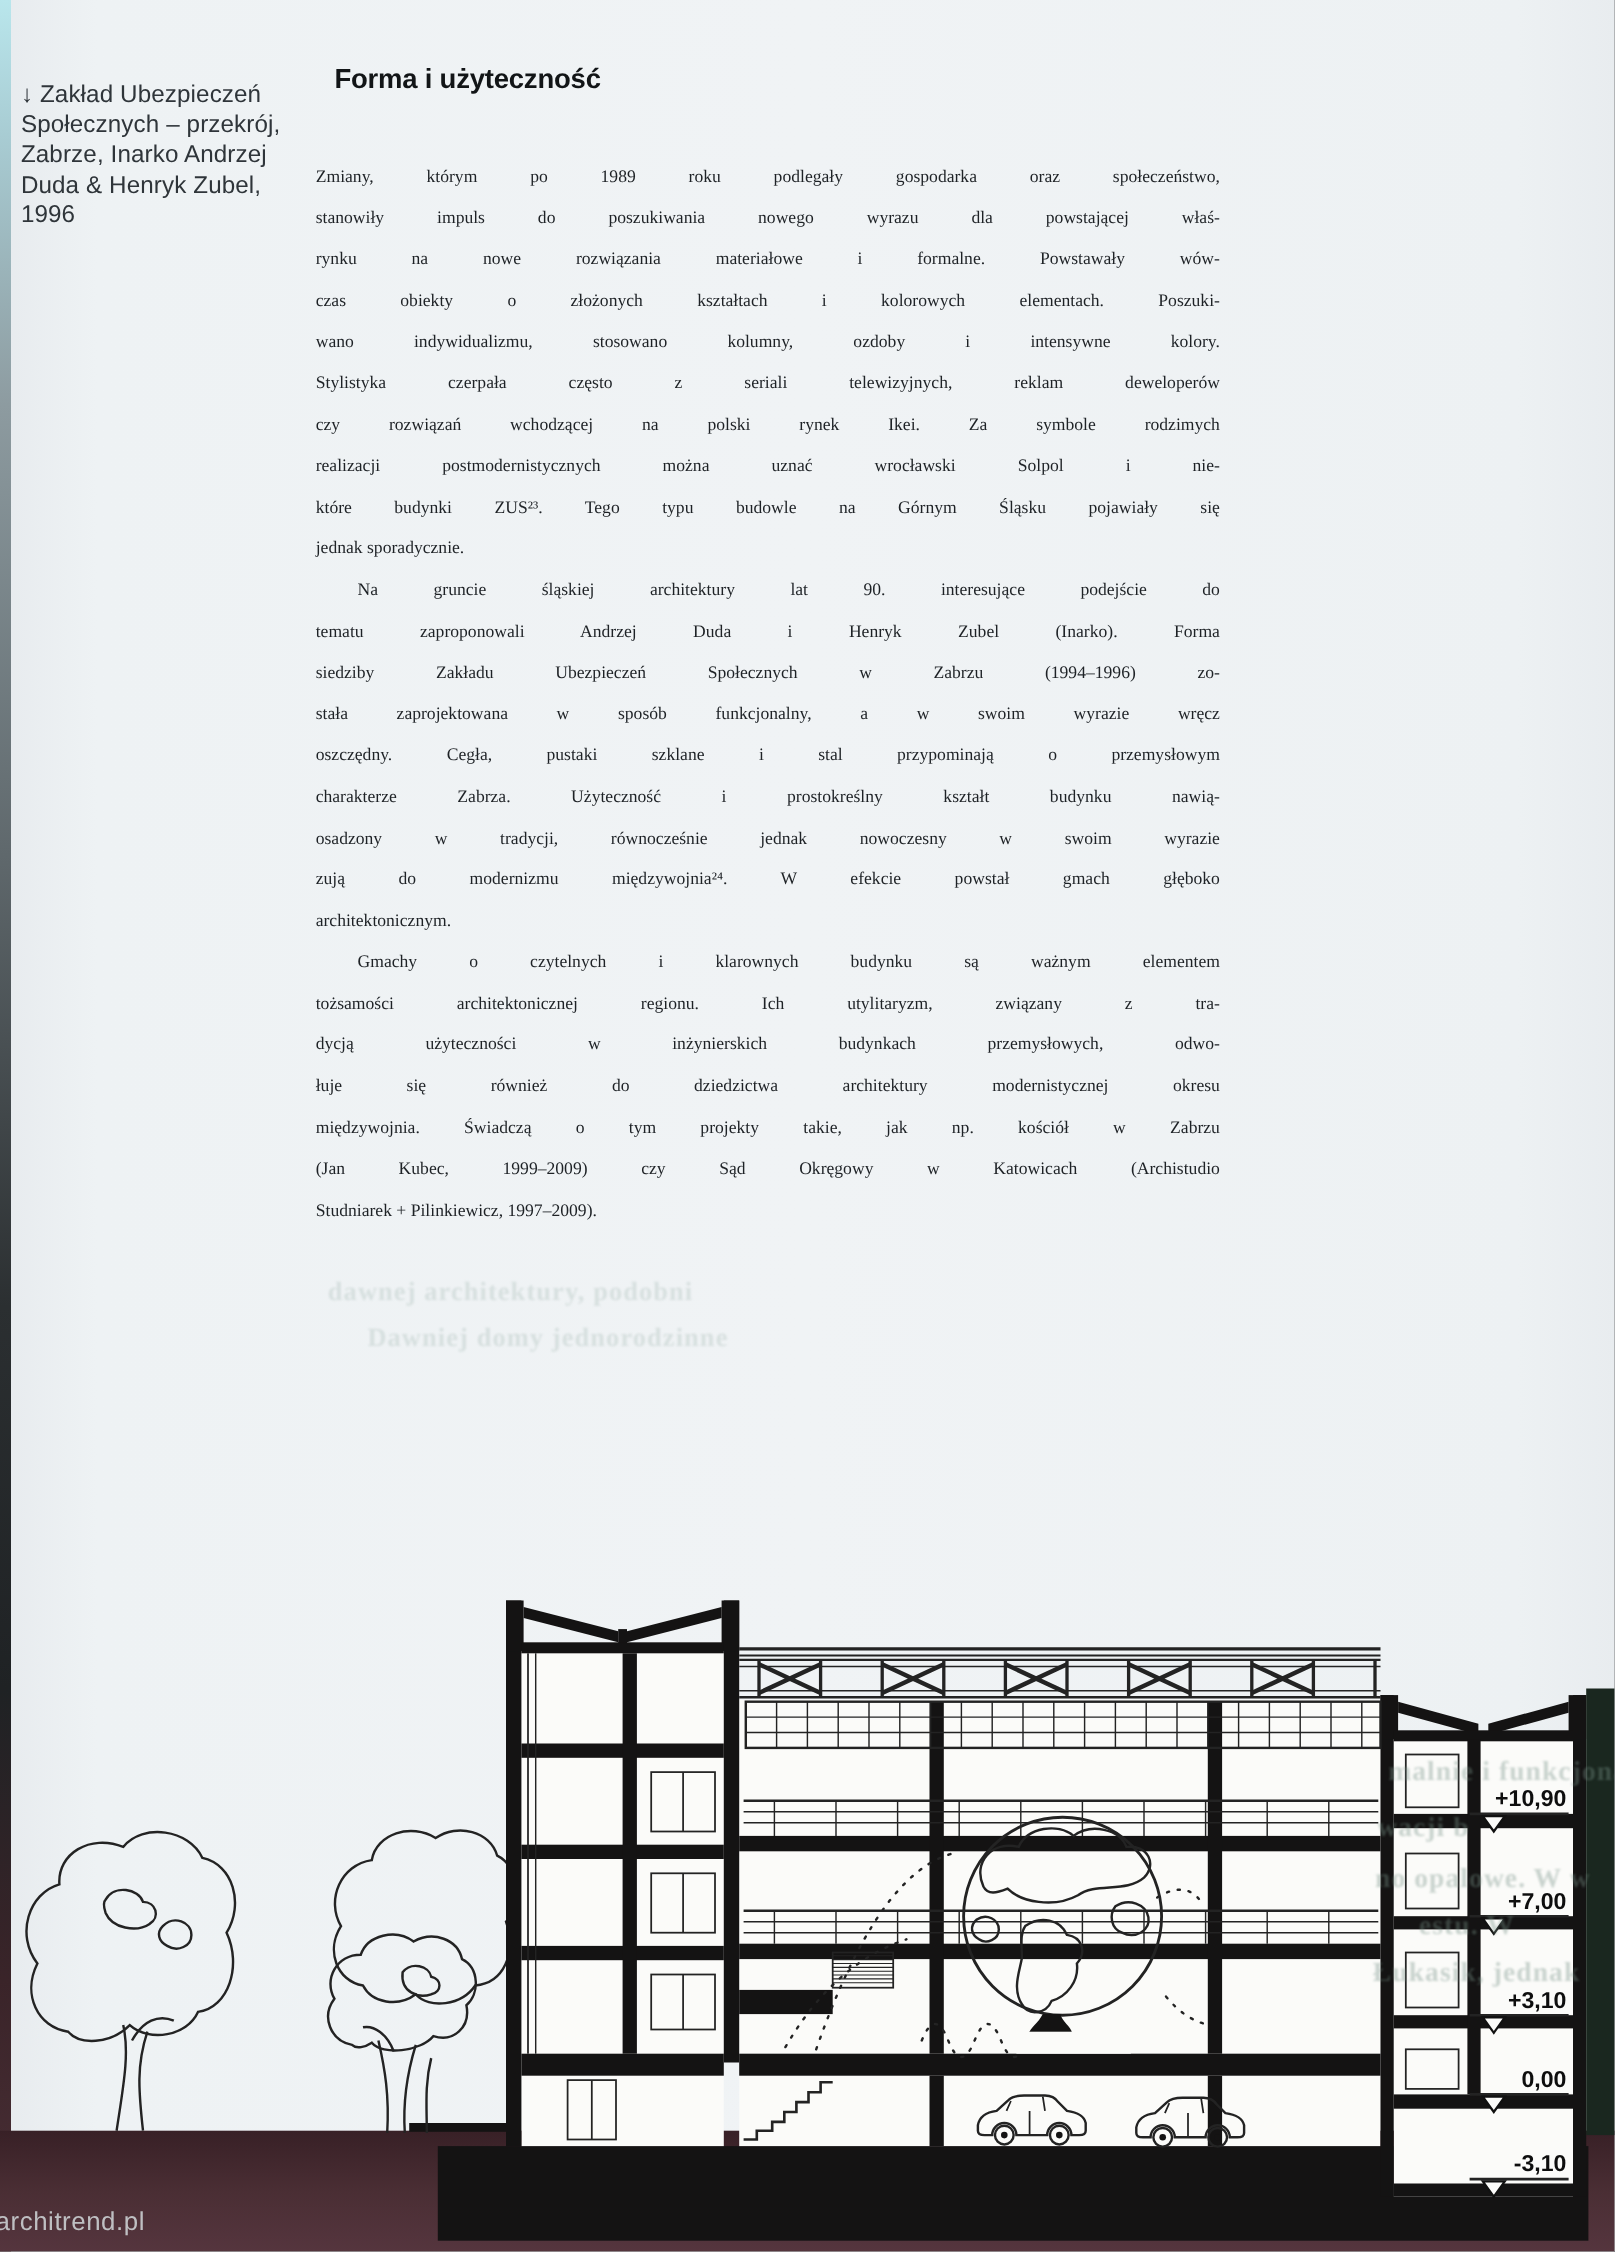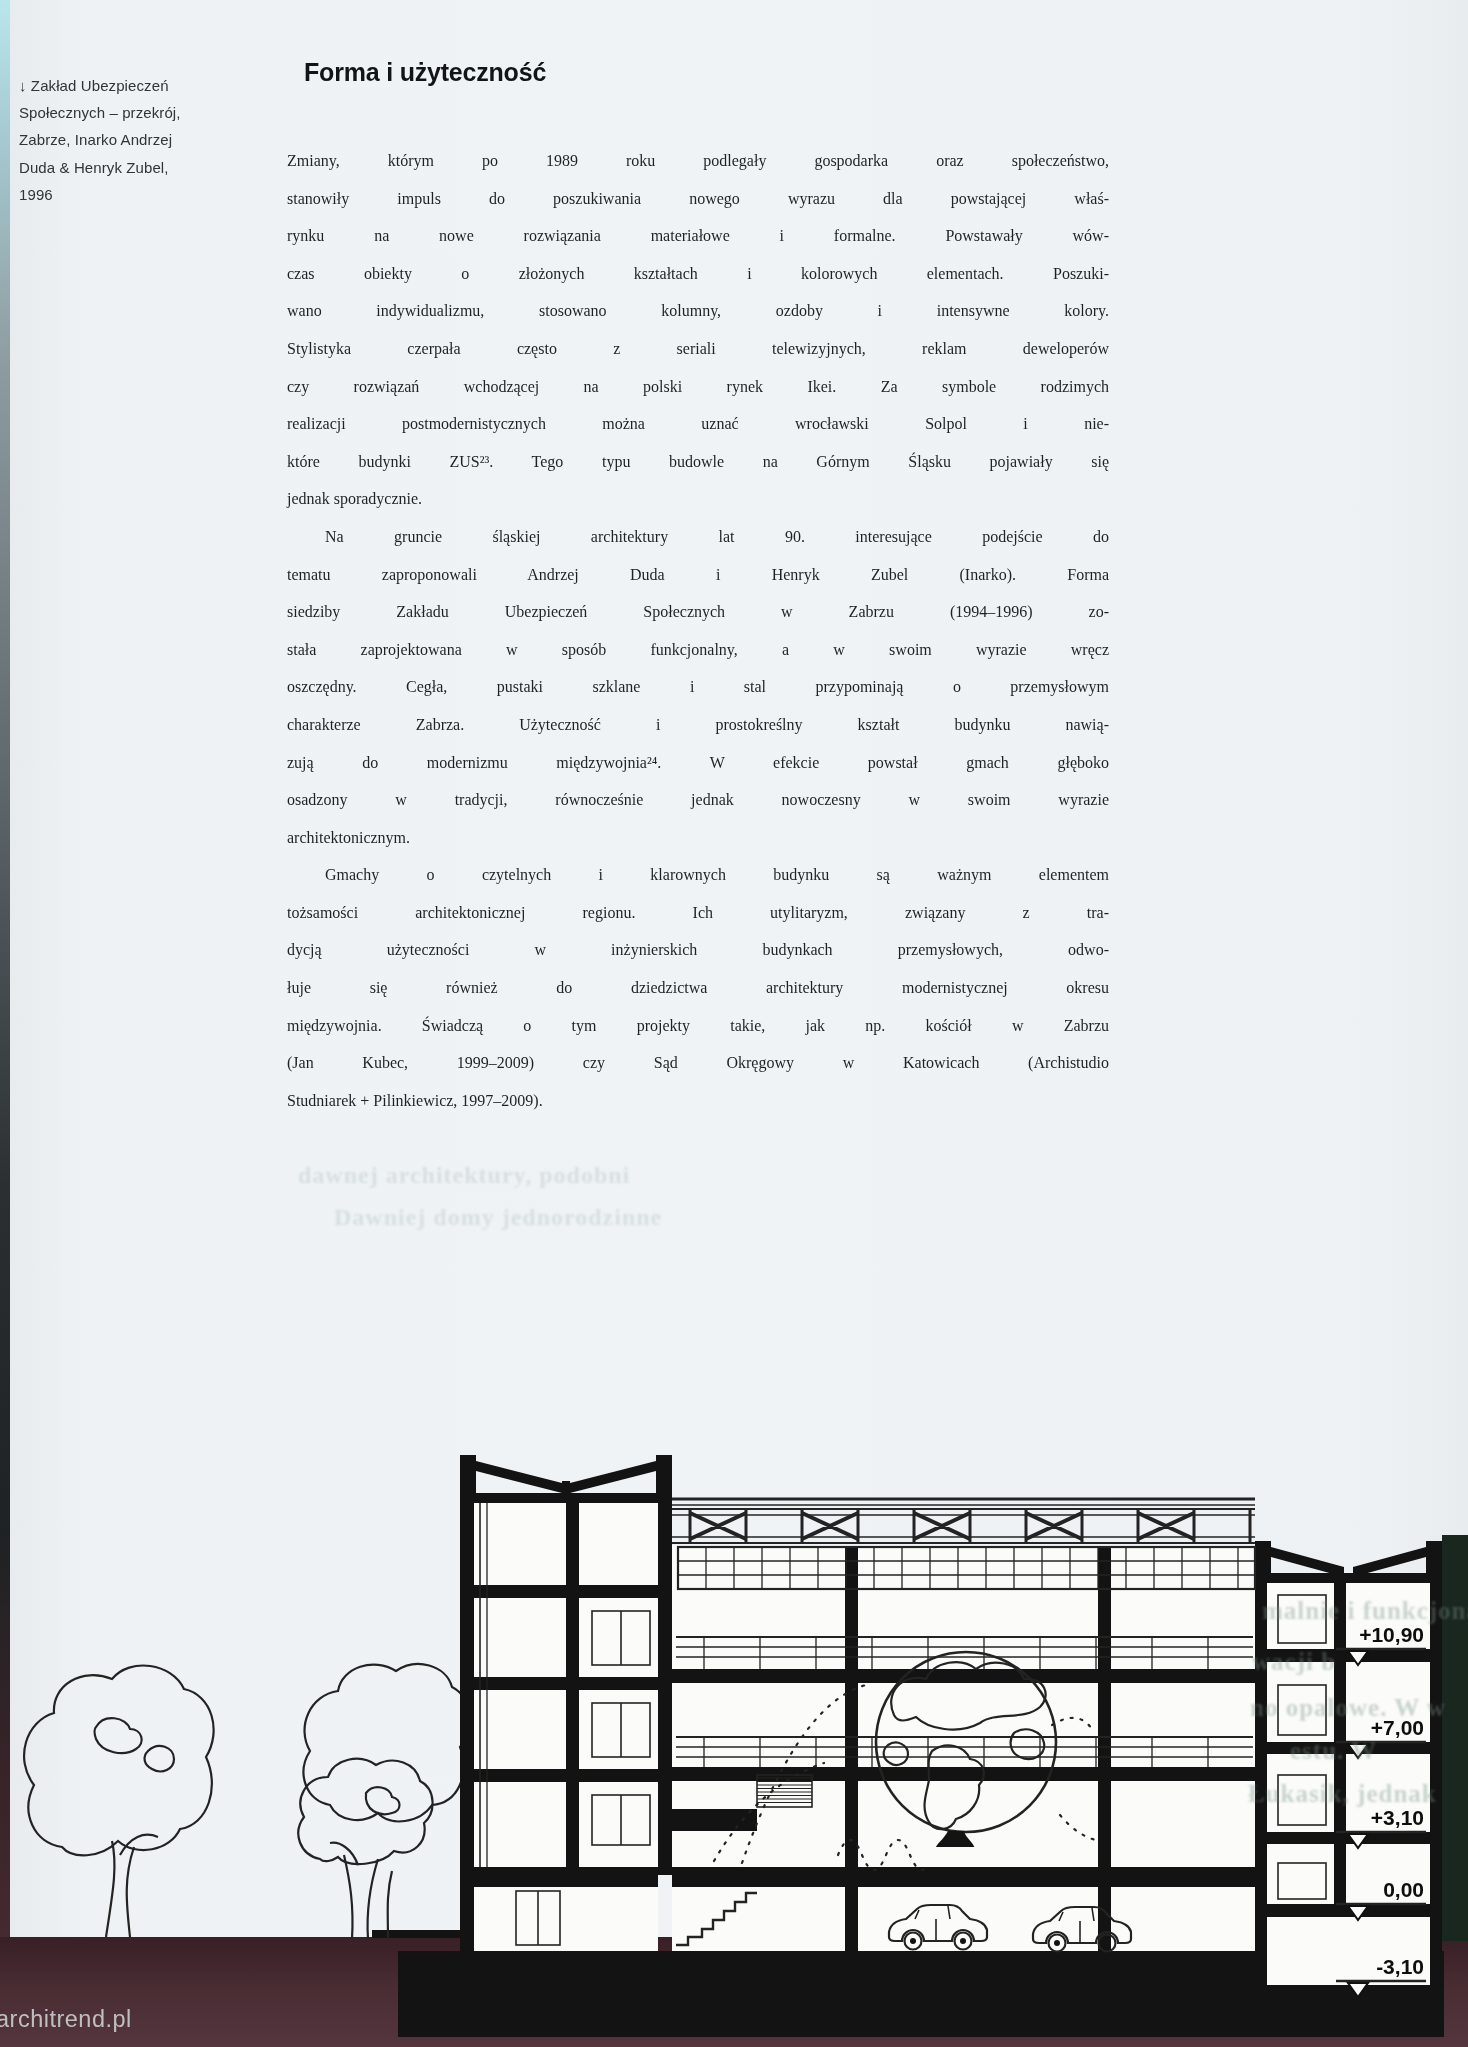--- a/index.html
+++ b/index.html
@@ -4,21 +4,21 @@
 <style>
   html,body{margin:0;padding:0;background:#555;}
   .page{
     position:relative;width:1468px;height:2047px;overflow:hidden;
     background:linear-gradient(90deg,#e7ebee 0%,#eef2f4 6%,#f0f3f5 50%,#edf1f3 94%,#e8ecef 100%);
     font-family:"Liberation Sans",sans-serif;color:#23272b;
   }
   .edge{position:absolute;left:0;top:0;width:10px;height:100%;
     background:linear-gradient(#b9e6ec 0%,#a8ccd3 6%,#8d9ba0 18%,#5f686c 38%,#2b2f31 58%,#1f2224 75%,#3a2429 88%,#4b3037 100%);}
   .caption{position:absolute;left:19px;top:72px;width:248px;
-    font-size:15px;line-height:27.2px;color:#2f353a;letter-spacing:.1px;}
+    font-size:22px;line-height:27.2px;color:#2f353a;letter-spacing:.1px;}
   .heading{position:absolute;left:304px;top:58px;margin:0;
     font-size:25px;font-weight:bold;color:#121517;letter-spacing:-.2px;}
   .bodycol{position:absolute;left:287px;top:142px;width:822px;
     font-family:"Liberation Serif",serif;font-size:16px;line-height:37.6px;color:#1e2226;}
   .para{margin:0;}
   .jline{text-align:justify;text-align-last:justify;white-space:nowrap;}
   .jline.jlast{text-align-last:left;}
   .para.indent .jline:first-child{text-indent:38px;}
   .caption .jline{text-align:left;text-align-last:auto;white-space:normal;}
   .ghost{position:absolute;font-family:"Liberation Serif",serif;font-weight:bold;
@@ -64,22 +64,22 @@
         <div class="jline">które budynki ZUS²³. Tego typu budowle na Górnym Śląsku pojawiały się</div>
         <div class="jline jlast">jednak sporadycznie.</div>
       </div>
     <div class="para indent">
         <div class="jline">Na gruncie śląskiej architektury lat 90. interesujące podejście do</div>
         <div class="jline">tematu zaproponowali Andrzej Duda i Henryk Zubel (Inarko). Forma</div>
         <div class="jline">siedziby Zakładu Ubezpieczeń Społecznych w Zabrzu (1994–1996) zo-</div>
         <div class="jline">stała zaprojektowana w sposób funkcjonalny, a w swoim wyrazie wręcz</div>
         <div class="jline">oszczędny. Cegła, pustaki szklane i stal przypominają o przemysłowym</div>
         <div class="jline">charakterze Zabrza. Użyteczność i prostokreślny kształt budynku nawią-</div>
+        <div class="jline">osadzony w tradycji, równocześnie jednak nowoczesny w swoim wyrazie</div>
         <div class="jline">zują do modernizmu międzywojnia²⁴. W efekcie powstał gmach głęboko</div>
-        <div class="jline">osadzony w tradycji, równocześnie jednak nowoczesny w swoim wyrazie</div>
         <div class="jline jlast">architektonicznym.</div>
       </div>
     <div class="para indent">
         <div class="jline">Gmachy o czytelnych i klarownych budynku są ważnym elementem</div>
         <div class="jline">tożsamości architektonicznej regionu. Ich utylitaryzm, związany z tra-</div>
         <div class="jline">dycją użyteczności w inżynierskich budynkach przemysłowych, odwo-</div>
         <div class="jline">łuje się również do dziedzictwa architektury modernistycznej okresu</div>
         <div class="jline">międzywojnia. Świadczą o tym projekty takie, jak np. kościół w Zabrzu</div>
         <div class="jline">(Jan Kubec, 1999–2009) czy Sąd Okręgowy w Katowicach (Archistudio</div>
         <div class="jline jlast">Studniarek + Pilinkiewicz, 1997–2009).</div>

